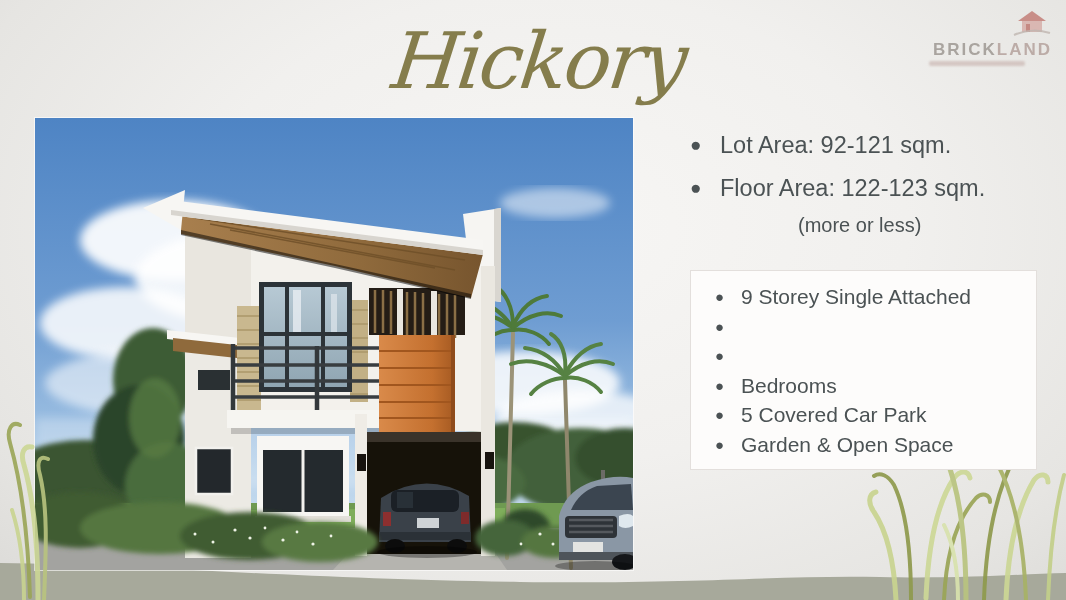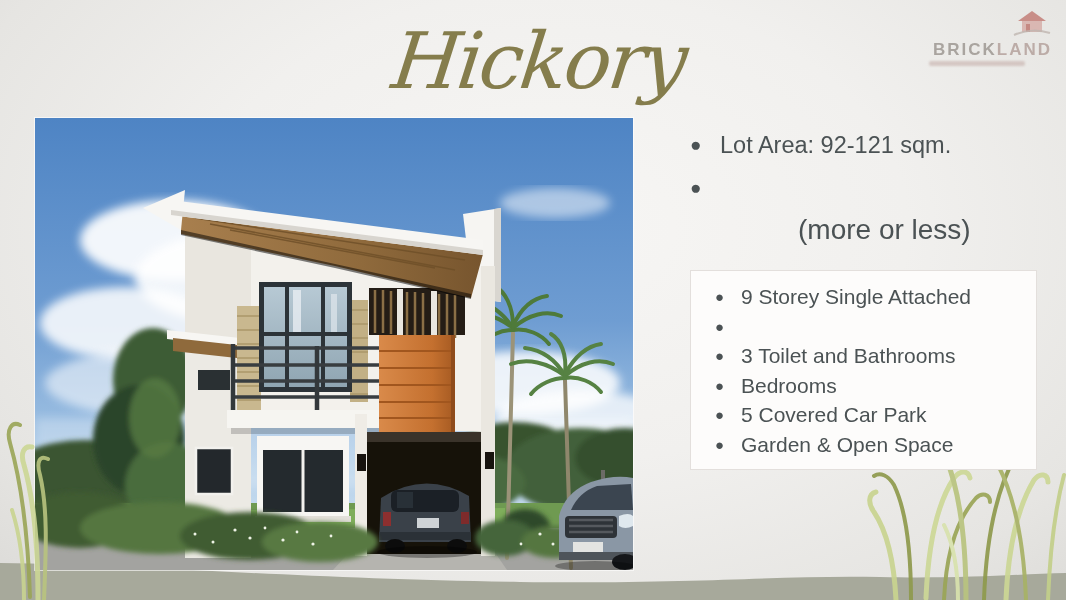--- a/index.html
+++ b/index.html
@@ -16,21 +16,21 @@
   .logo .brand .p2{color:#b5a29d;}
   .logo .tagline-bar{margin:3px auto 0;width:96px;height:5px;background:#c2aaa5;opacity:.65;filter:blur(1.3px);border-radius:2px;}
   
   .photo{position:absolute;left:35px;top:118px;width:598px;height:452px;z-index:3;box-shadow:0 0 0 1px rgba(255,255,255,.6);}
   .photo svg{display:block;}
   
   .specs{position:absolute;left:690px;top:130px;width:372px;z-index:5;color:#4b5254;}
   .spec-item{display:flex;align-items:flex-start;margin-bottom:13px;font-size:23.5px;}
   .spec-item .bullet{width:30px;font-size:19px;line-height:30px;}
   .spec-item .spec-text{line-height:30px;}
-  .specs .note{margin-left:108px;font-size:28px;color:#4b5254;margin-top:-2px;}
+  .specs .note{margin-left:108px;font-size:20px;color:#4b5254;margin-top:-2px;}
   
   .features{position:absolute;left:690px;top:270px;width:347px;height:200px;z-index:5;box-sizing:border-box;
             background:#fdfcfb;border:1px solid #e3dfdc;padding:11px 8px 8px 24px;color:#4b5254;overflow:hidden;}
   .feature-item{display:flex;align-items:flex-start;font-size:21px;line-height:29.5px;}
   .feature-item .bullet{width:26px;font-size:15px;line-height:29.5px;}
   
   .band{position:absolute;left:0;bottom:0;width:1066px;height:45px;z-index:1;}
   .grass-right{position:absolute;left:866px;top:450px;width:200px;height:150px;z-index:4;}
   .grass-left{position:absolute;left:0px;top:415px;width:52px;height:185px;z-index:4;}
 </style>
@@ -311,35 +311,35 @@
     </svg>
   </div>
 
   <div class="specs">
     <div class="spec-item">
       <span class="bullet">●</span>
       <span class="spec-text">Lot Area: 92-121 sqm.</span>
     </div>
     <div class="spec-item">
       <span class="bullet">●</span>
+      <span class="spec-text">Floor Area: 122-123 sqm.</span>
     </div>
     <div class="note">(more or less)</div>
   </div>
 
   <div class="features">
     <div class="feature-item">
       <span class="bullet">●</span>
       <span>9 Storey Single Attached</span>
     </div>
     <div class="feature-item">
       <span class="bullet">●</span>
     </div>
     <div class="feature-item">
       <span class="bullet">●</span>
-      <span>3 Toilet and Bathrooms</span>
     </div>
     <div class="feature-item">
       <span class="bullet">●</span>
       <span>Bedrooms</span>
     </div>
     <div class="feature-item">
       <span class="bullet">●</span>
       <span>5 Covered Car Park</span>
     </div>
     <div class="feature-item">

